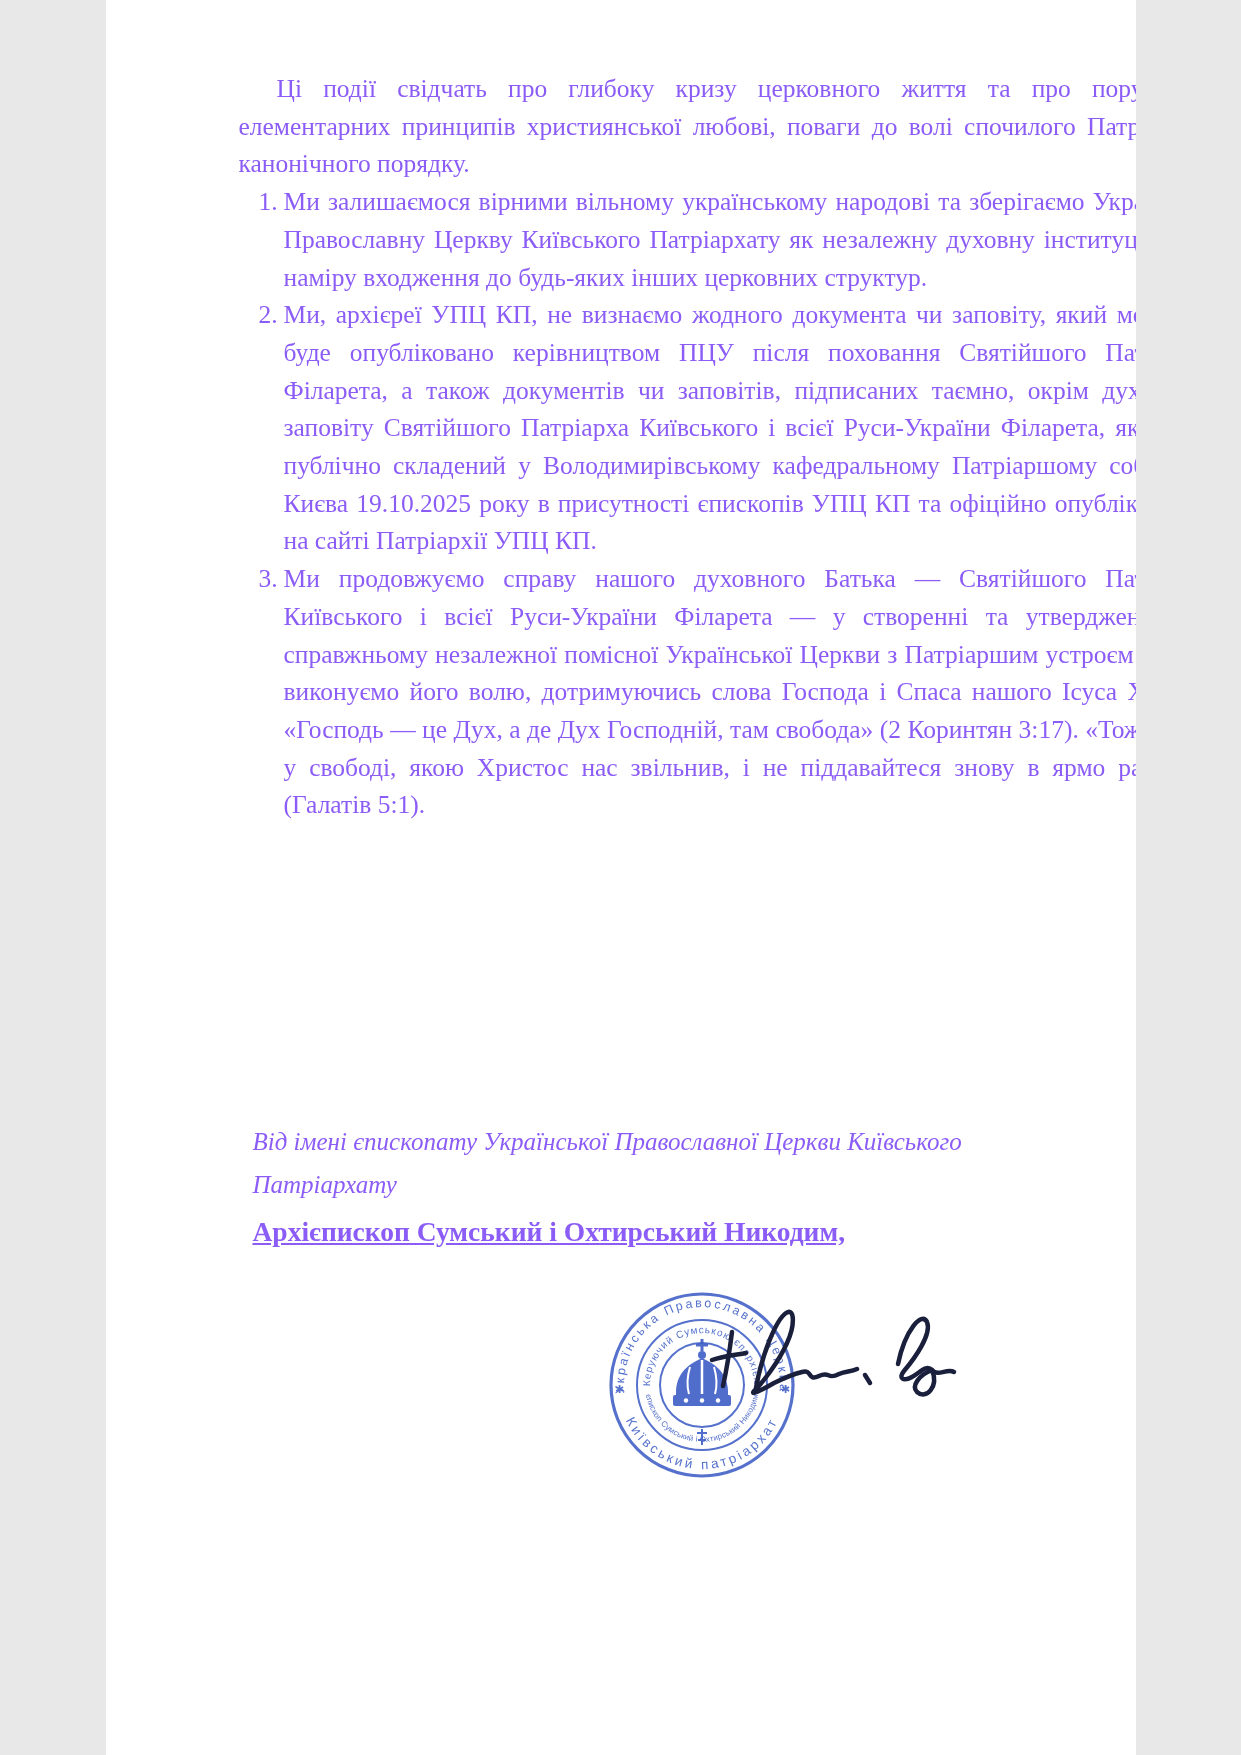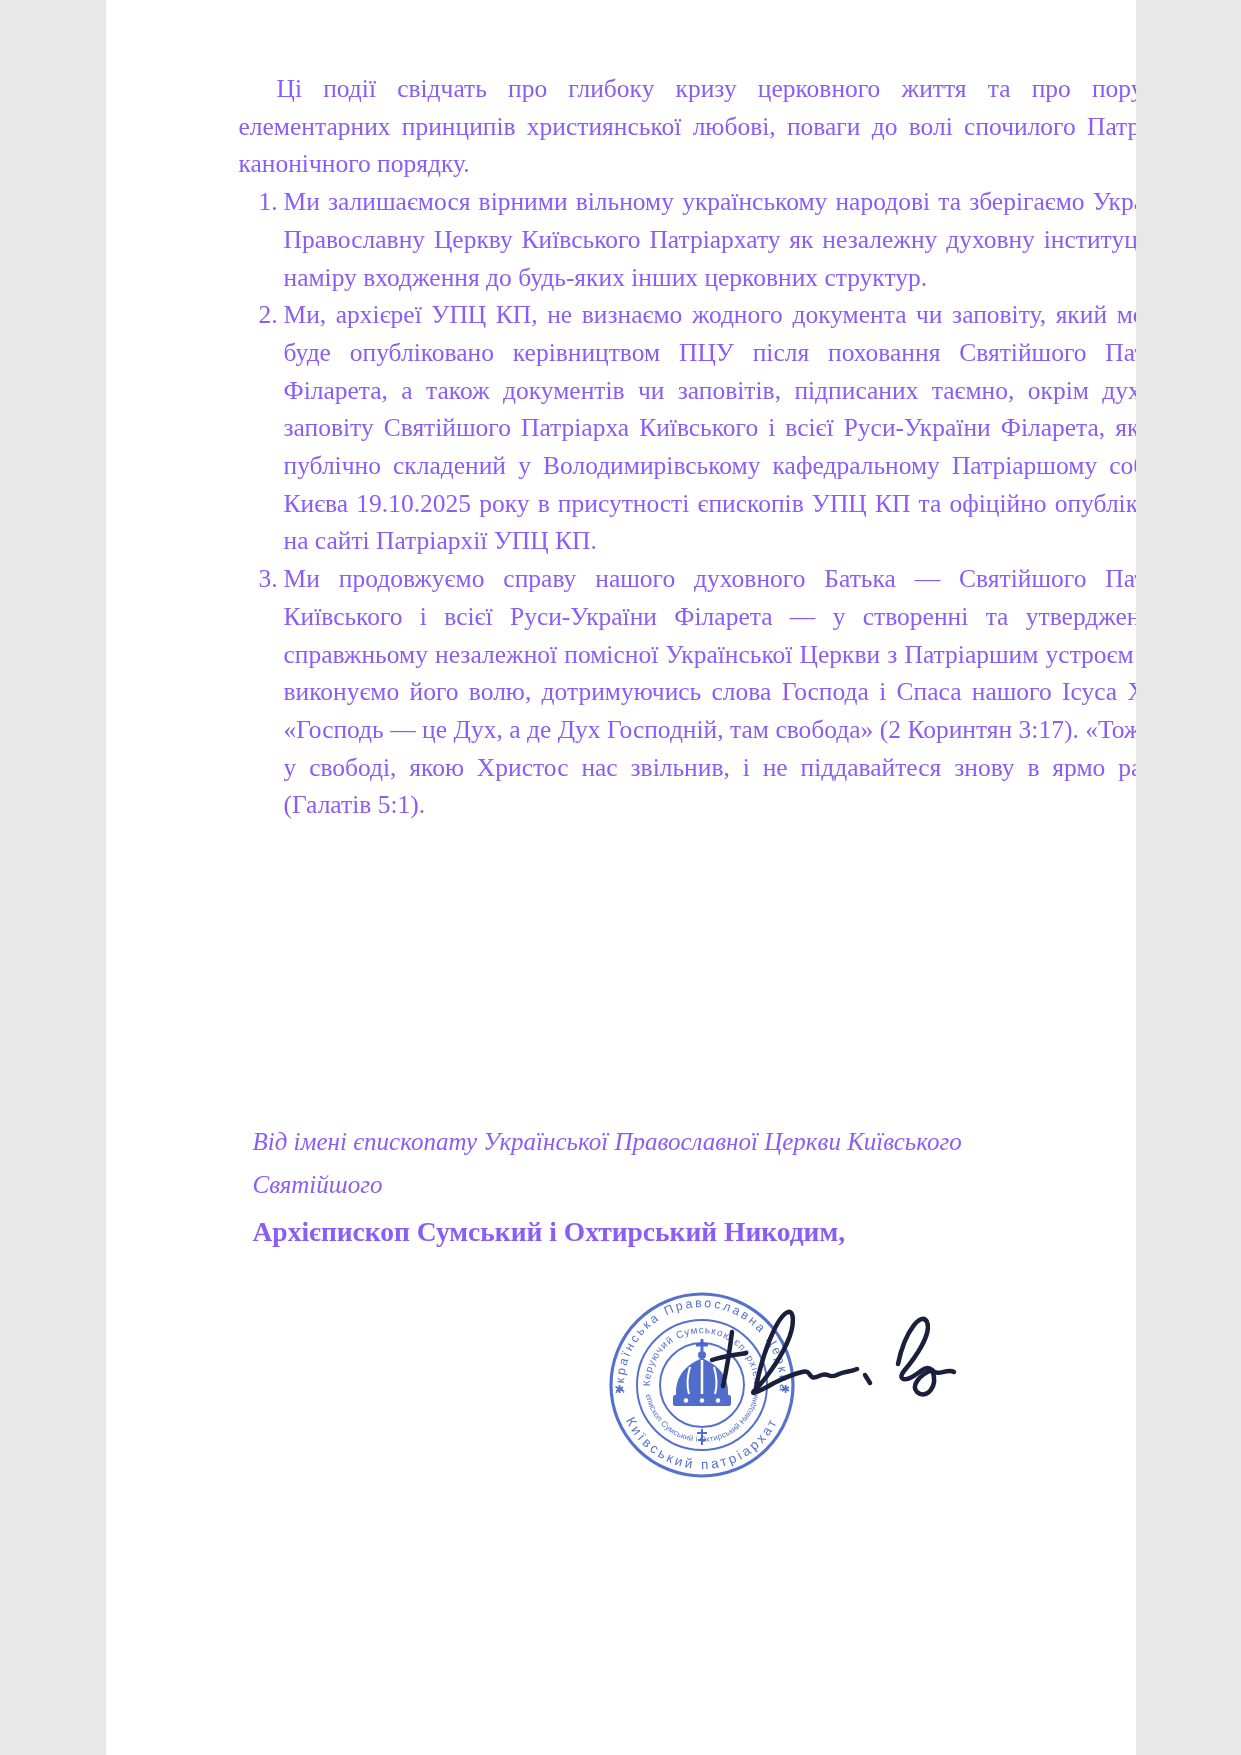--- a/index.html
+++ b/index.html
@@ -35,20 +35,21 @@
   .attr-line {
     font-style: italic;
     font-size: 25px;
     line-height: 43px;
   }
   .signatory-name {
     font-weight: bold;
     font-size: 27.5px;
     line-height: 46px;
     margin-top: 3px;
+    text-decoration: underline;
   }
   .signatory-title {
     font-weight: bold;
     font-size: 26px;
     line-height: 42px;
   }
   .stamp-wrap {
     position: absolute;
     left: 502px;
     top: 1291px;
@@ -83,21 +84,21 @@
       </div>
       <div class="list-item">
         <span class="item-number">3.</span>
         <span>Ми продовжуємо справу нашого духовного Батька — Святійшого Патріарха Київського і всієї Руси-України Філарета — у створенні та утвердженні по-справжньому незалежної помісної Української Церкви з Патріаршим устроєм і свято виконуємо його волю, дотримуючись слова Господа і Спаса нашого Ісуса Христа: «Господь — це Дух, а де Дух Господній, там свобода» (2 Коринтян 3:17). «Тож стійте у свободі, якою Христос нас звільнив, і не піддавайтеся знову в ярмо рабства» (Галатів 5:1).</span>
       </div>
     </div>
   </div>
 
   <div class="closing">
     <div class="attr-line">Від імені єпископату Української Православної Церкви Київського</div>
-    <div class="attr-line">Святійшого</div>
+    <div class="attr-line">Патріархату</div>
     <div class="signatory-name">Архієпископ Сумський і Охтирський Никодим,</div>
   </div>
 
   <div class="stamp-wrap">
     <svg width="188" height="188" viewBox="-94 -94 188 188">
       <defs>
         <path id="pOuterTop" d="M -73.3,26.7 A 78,78 0 1 1 73.3,26.7"></path>
         <path id="pOuterBot" d="M -84,0 A 84,84 0 0 0 84,0"></path>
         <path id="pMidTop" d="M -48.9,17.8 A 52,52 0 1 1 48.9,17.8"></path>
         <path id="pMidBot" d="M -57,0 A 57,57 0 0 0 57,0"></path>

